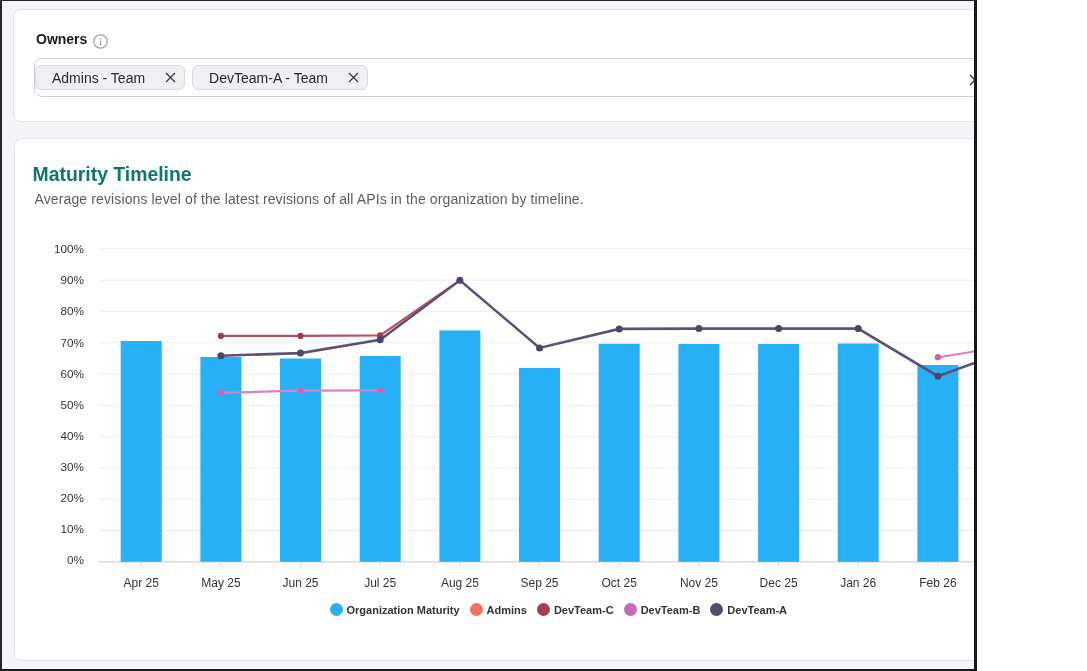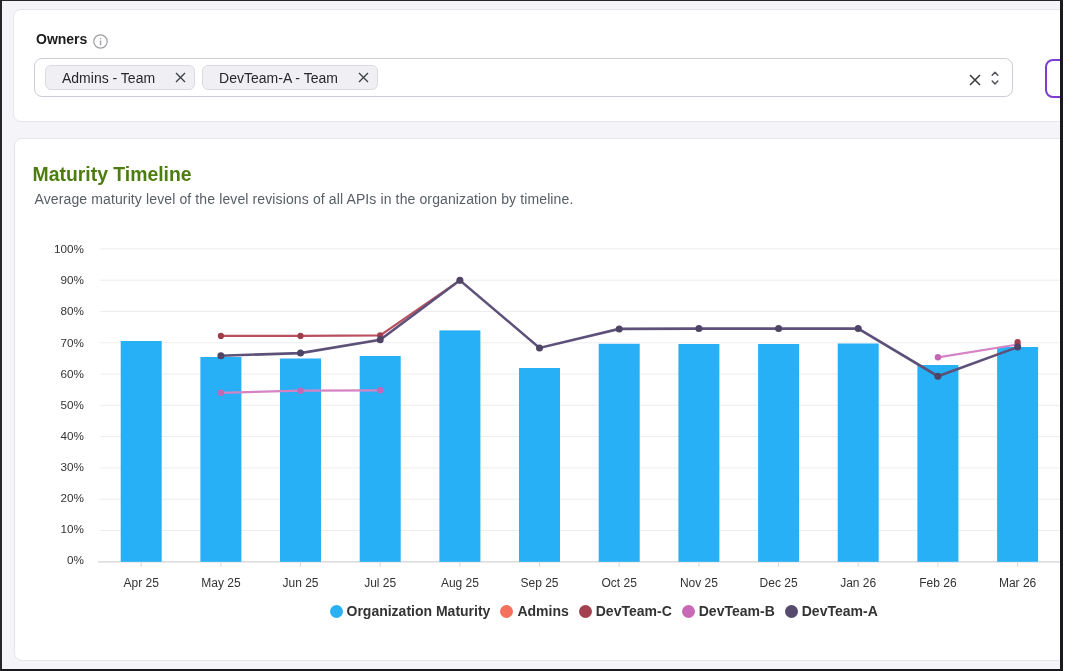--- a/index.html
+++ b/index.html
@@ -1,58 +1,58 @@
 <!DOCTYPE html>
 <html><head>
 <meta charset="utf-8">
 <style>
   * { margin:0; padding:0; box-sizing:border-box; }
   html,body { width:1087px; height:671px; }
   body { font-family:"Liberation Sans", sans-serif; }
   .frame {
-    position:relative; width:1063px; height:671px; overflow:hidden;
+    position:relative; width:977px; height:671px; overflow:hidden;
     background:#f5f4f8;
     border-top:1px solid #26262a; border-left:2px solid #26262a;
     border-right:3px solid #1a1a1e; border-bottom:2px solid #1a1a1e;
   }
   .abs { position:absolute; }
   .card {
     position:absolute; background:#fff; border:1px solid #e7e5ec; border-radius:8px;
   }
   
   #fcard { left:11px; top:8px; width:1081px; height:113px; }
   #owners { left:34px; top:30px; font-size:14px; font-weight:bold; color:#1b1b1b; }
   #info { left:91px; top:33px; }
   #select {
     left:32px; top:57px; width:979px; height:39px;
     border:1px solid #cfccd6; border-radius:8px; background:#fff;
-    display:flex; align-items:center; padding-left:10px;
+    display:flex; align-items:center; 
   }
   .tag {
     display:inline-flex; align-items:center; height:25px;
     background:#f0eff3; border:1px solid #dcdae1; border-radius:6px;
     padding:0 8px 0 16px; margin-right:7px;
     font-size:14px; color:#27282b; white-space:nowrap;
   }
   .tag svg { margin-left:20px; }
   #clearx { left:966.5px; top:72.5px; }
   #updown { left:989px; top:70px; }
   #searchbtn {
     left:1043px; top:58px; width:72px; height:39px;
     background:#fff; border:2px solid #7e3dd1; border-radius:8px;
     font-size:15px; font-weight:bold; color:#6f2dc2;
     line-height:28px; padding-left:16px;
   }
   
   #ccard { left:12px; top:137px; width:1063px; height:523px; }
-  #title { left:30.5px; top:160px; font-size:19.4px; font-weight:bold; color:#4d7c0f; line-height:27px; }
+  #title { left:30.5px; top:160px; font-size:19.4px; font-weight:bold; color:#0f766e; line-height:27px; }
   #subtitle { left:32.5px; top:189px; font-size:14px; color:#585d66; line-height:19px; letter-spacing:0.12px; }
   #legend {
     left:327.5px; top:602px; display:flex; align-items:center;
-    font-size:14px; font-weight:bold; color:#333;
+    font-size:11px; font-weight:bold; color:#333;
   }
   .li { display:flex; align-items:center; margin-right:10px; }
   .dot { width:13px; height:13px; border-radius:50%; margin-right:4px; }
 </style>
 </head>
 <body>
 <div class="frame">
   <div class="card" id="fcard"></div>
   <div class="card" id="ccard"></div>
 
@@ -78,21 +78,21 @@
   <svg class="abs" id="clearx" width="12" height="12" viewBox="0 0 12 12">
     <path d="M1 1 L11 11 M11 1 L1 11" stroke="#37393d" stroke-width="1.5" fill="none"></path>
   </svg>
   <svg class="abs" id="updown" width="8" height="15" viewBox="0 0 8 15">
     <path d="M1.2 4.2 L4 1.2 L6.8 4.2" stroke="#505258" stroke-width="1.5" fill="none" stroke-linecap="round" stroke-linejoin="round"></path>
     <path d="M1.2 10 L4 13 L6.8 10" stroke="#505258" stroke-width="1.5" fill="none" stroke-linecap="round" stroke-linejoin="round"></path>
   </svg>
   <div class="abs" id="searchbtn">Search</div>
 
   <div class="abs" id="title">Maturity Timeline</div>
-  <div class="abs" id="subtitle">Average maturity level of the level revisions of all APIs in the organization by timeline.</div>
+  <div class="abs" id="subtitle">Average revisions level of the latest revisions of all APIs in the organization by timeline.</div>
 
   <svg class="abs" id="chart" style="left:0;top:0" width="1087" height="671" viewBox="0 0 1087 671">
     <line x1="97.5" y1="529.5" x2="1060" y2="529.5" stroke="#ededf0" stroke-width="1"></line>
     <line x1="97.5" y1="498.2" x2="1060" y2="498.2" stroke="#ededf0" stroke-width="1"></line>
     <line x1="97.5" y1="466.9" x2="1060" y2="466.9" stroke="#ededf0" stroke-width="1"></line>
     <line x1="97.5" y1="435.6" x2="1060" y2="435.6" stroke="#ededf0" stroke-width="1"></line>
     <line x1="97.5" y1="404.3" x2="1060" y2="404.3" stroke="#ededf0" stroke-width="1"></line>
     <line x1="97.5" y1="373.1" x2="1060" y2="373.1" stroke="#ededf0" stroke-width="1"></line>
     <line x1="97.5" y1="341.8" x2="1060" y2="341.8" stroke="#ededf0" stroke-width="1"></line>
     <line x1="97.5" y1="310.5" x2="1060" y2="310.5" stroke="#ededf0" stroke-width="1"></line>

